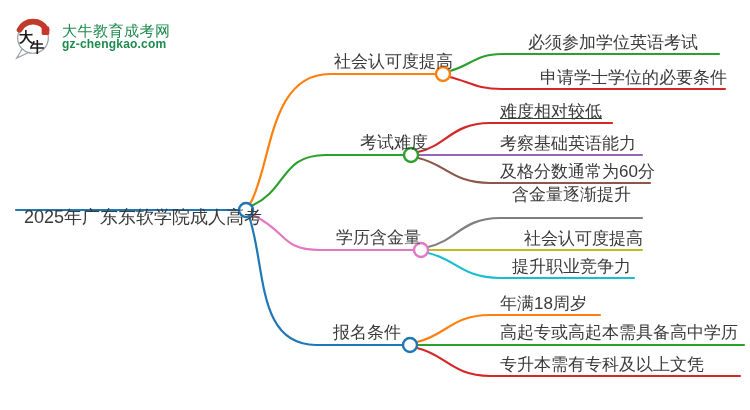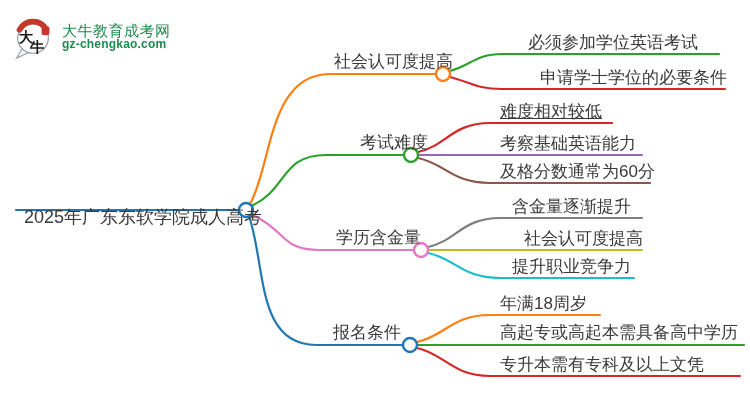--- a/index.html
+++ b/index.html
@@ -81,19 +81,19 @@
 <div class="node-label" style="left:336px;top:228px;">学历含金量</div>
 <div class="node-label" style="left:333px;top:323px;">报名条件</div>
 
 <div class="node-label" style="left:528px;top:33px;">必须参加学位英语考试</div>
 <div class="node-label" style="left:540px;top:68px;">申请学士学位的必要条件</div>
 
 <div class="node-label" style="left:500px;top:102px;text-decoration:underline;">难度相对较低</div>
 <div class="node-label" style="left:500px;top:134px;">考察基础英语能力</div>
 <div class="node-label" style="left:500px;top:162px;">及格分数通常为60分</div>
 
-<div class="node-label" style="left:512px;top:197px;">含金量逐渐提升</div>
+<div class="node-label" style="left:512px;top:185px;">含金量逐渐提升</div>
 <div class="node-label" style="left:524px;top:229px;">社会认可度提高</div>
 <div class="node-label" style="left:512px;top:257px;">提升职业竞争力</div>
 
 <div class="node-label" style="left:500px;top:294px;">年满18周岁</div>
 <div class="node-label" style="left:500px;top:323px;">高起专或高起本需具备高中学历</div>
 <div class="node-label" style="left:500px;top:355px;">专升本需有专科及以上文凭</div>
 
 </body></html>

